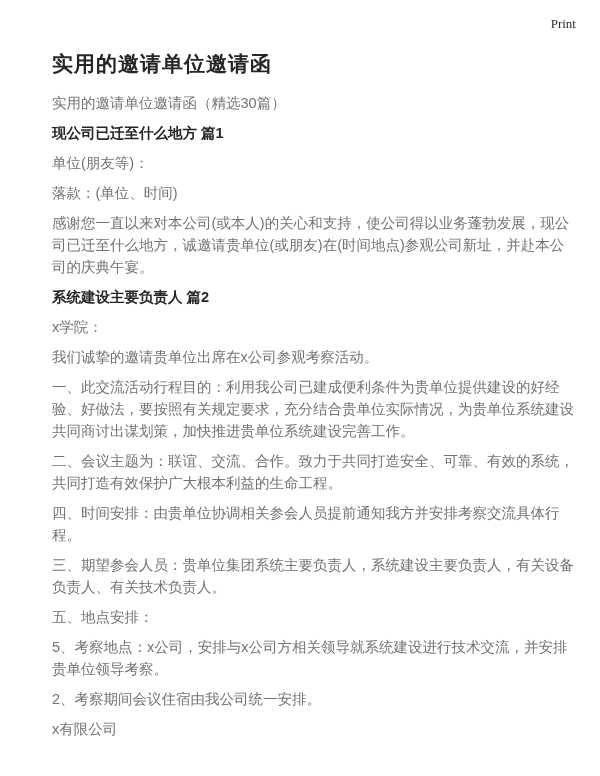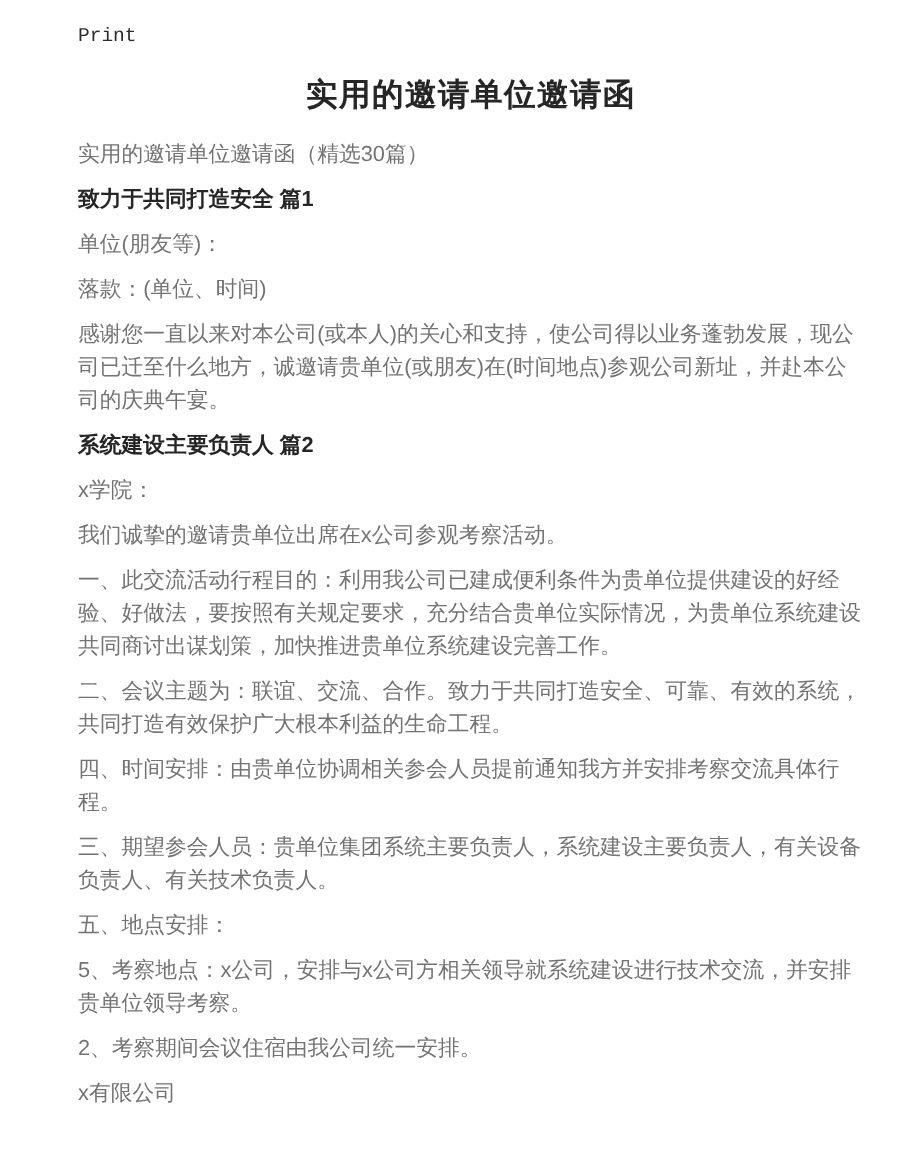--- a/index.html
+++ b/index.html
@@ -15,29 +15,30 @@
     color: #303030;
   }
   .page {
     box-sizing: border-box;
     width: 600px;
     height: 776px;
     padding: 16px 24px 0 52px;
     background: #ffffff;
   }
   .print-label {
-    font-family: Liberation Mono, monospace;
+    font-family: Liberation Serif, serif;
     font-size: 13px;
     line-height: 16px;
     color: #2b2b2b;
     cursor: pointer;
+    text-align: right;
   }
   .doc-title {
     margin: 18px 0 14px 0;
-    text-align: center;
+    text-align: left;
     font-size: 21px;
     line-height: 28px;
     font-weight: bold;
     letter-spacing: 1px;
     color: #262626;
   }
   .doc-subtitle,
   .para {
     margin: 8px 0;
     font-size: 14.5px;
@@ -58,21 +59,21 @@
 <body>
 
 <div class="page">
 
   <div class="print-label">Print</div>
 
   <h1 class="doc-title">实用的邀请单位邀请函</h1>
 
   <p class="doc-subtitle">实用的邀请单位邀请函（精选30篇）</p>
 
-  <h2 class="section-heading">致力于共同打造安全 篇1</h2>
+  <h2 class="section-heading">现公司已迁至什么地方 篇1</h2>
 
   <p class="para">单位(朋友等)：</p>
   <p class="para">落款：(单位、时间)</p>
   <p class="para">感谢您一直以来对本公司(或本人)的关心和支持，使公司得以业务蓬勃发展，现公司已迁至什么地方，诚邀请贵单位(或朋友)在(时间地点)参观公司新址，并赴本公司的庆典午宴。</p>
 
   <h2 class="section-heading">系统建设主要负责人 篇2</h2>
 
   <p class="para">x学院：</p>
   <p class="para">我们诚挚的邀请贵单位出席在x公司参观考察活动。</p>
   <p class="para">一、此交流活动行程目的：利用我公司已建成便利条件为贵单位提供建设的好经验、好做法，要按照有关规定要求，充分结合贵单位实际情况，为贵单位系统建设共同商讨出谋划策，加快推进贵单位系统建设完善工作。</p>

